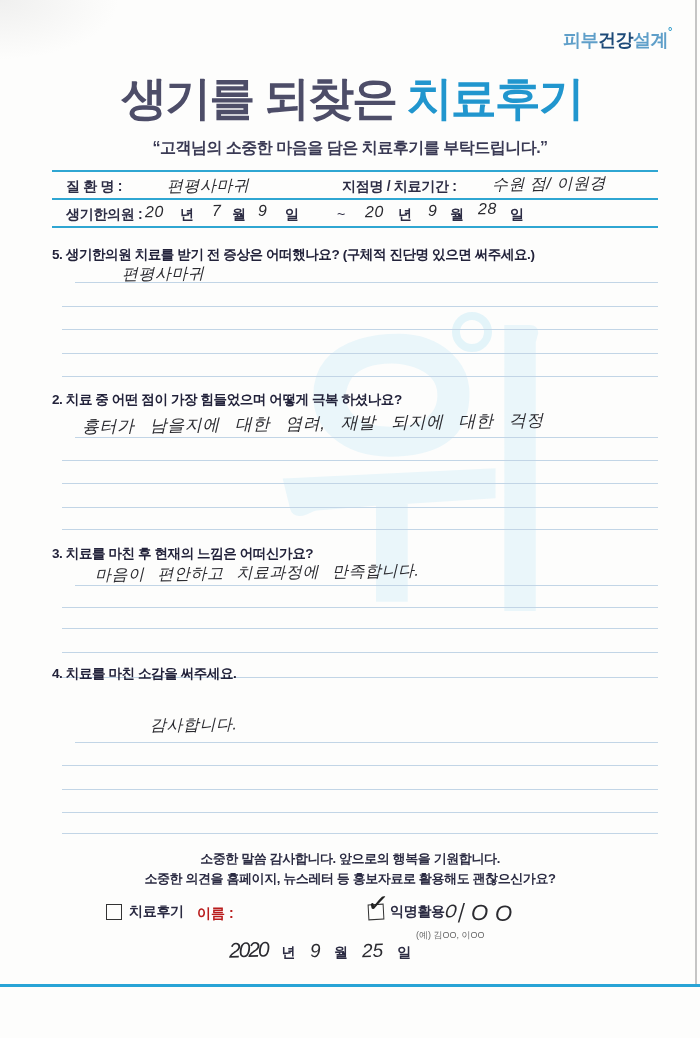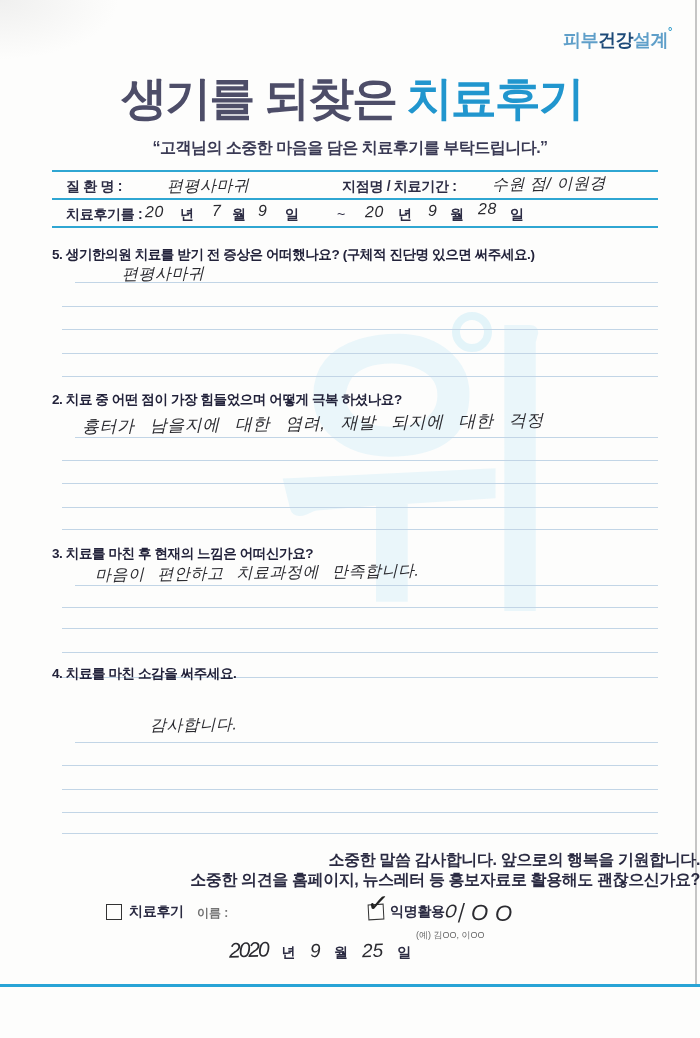--- a/index.html
+++ b/index.html
@@ -29,26 +29,26 @@
   .tline{position:absolute;left:52px;width:606px;border-top:2px solid #2fa6d2;height:0;}
   .lbl{position:absolute;font-size:14px;font-weight:700;color:#2c2c44;letter-spacing:-.3px;white-space:nowrap;}
   .hand{position:absolute;font-style:italic;color:#2b2b30;white-space:nowrap;
     transform:rotate(-0.8deg);letter-spacing:.5px;}
   
   .qhead{position:absolute;left:52px;width:610px;font-size:13.5px;font-weight:700;
     color:#22223a;letter-spacing:-.4px;white-space:nowrap;}
   .rule{position:absolute;left:62px;width:596px;border-top:1px solid #c2d5e6;height:0;}
   .answer{font-size:16px;}
   
-  .thanks{position:absolute;left:0;width:100%;text-align:right;font-size:16px;
+  .thanks{position:absolute;left:0;width:100%;text-align:center;font-size:13px;
     font-weight:700;color:#2b2b42;letter-spacing:-.4px;}
   .cbox{position:absolute;width:14px;height:14px;border:1.6px solid #333;background:transparent;}
   .check{position:absolute;font-size:26px;color:#222;transform:rotate(6deg);font-weight:400;}
   .clabel{position:absolute;font-size:14px;font-weight:700;color:#2b2b42;letter-spacing:-.3px;}
-  .small-lbl{position:absolute;font-size:12px;font-weight:700;color:#737373;}
+  .small-lbl{position:absolute;font-size:14px;font-weight:700;color:#b91c1c;}
   .example{position:absolute;font-size:9px;color:#666;letter-spacing:0;}
   
   .date-row{position:absolute;top:938px;left:160px;width:320px;display:flex;
     align-items:baseline;justify-content:center;gap:14px;}
   .date-row .printed{font-size:14px;font-weight:700;color:#2b2b42;}
   .date-row .hand-num{font-style:italic;font-size:19px;color:#2b2b30;transform:rotate(-2deg);}
   
   .footer-line{position:absolute;top:984px;left:0;width:100%;height:2.5px;background:#29a4d6;}
   .footer-tag{position:absolute;top:996px;left:0;width:100%;text-align:center;
     font-size:16px;font-weight:600;color:#55bfe8;letter-spacing:-.5px;}
@@ -75,21 +75,21 @@
 
   <div class="tline" style="top:170px"></div>
   <div class="tline" style="top:198px"></div>
   <div class="tline" style="top:226px"></div>
 
   <div class="lbl" style="top:178px;left:66px">질 환 명 :</div>
   <div class="hand answer" style="top:176px;left:167px">편평사마귀</div>
   <div class="lbl" style="top:178px;left:342px">지점명 / 치료기간 :</div>
   <div class="hand answer" style="top:174px;left:492px">수원 점/ 이원경</div>
 
-  <div class="lbl" style="top:206px;left:66px">치료후기를 :</div>
+  <div class="lbl" style="top:206px;left:66px">생기한의원 :</div>
   <div class="hand answer" style="top:203px;left:145px">20</div>
   <div class="lbl" style="top:206px;left:180px">년</div>
   <div class="hand answer" style="top:202px;left:212px">7</div>
   <div class="lbl" style="top:206px;left:232px">월</div>
   <div class="hand answer" style="top:202px;left:258px">9</div>
   <div class="lbl" style="top:206px;left:285px">일</div>
   <div class="lbl" style="top:206px;left:337px;font-weight:400">~</div>
   <div class="hand answer" style="top:203px;left:365px">20</div>
   <div class="lbl" style="top:206px;left:398px">년</div>
   <div class="hand answer" style="top:202px;left:428px">9</div>

